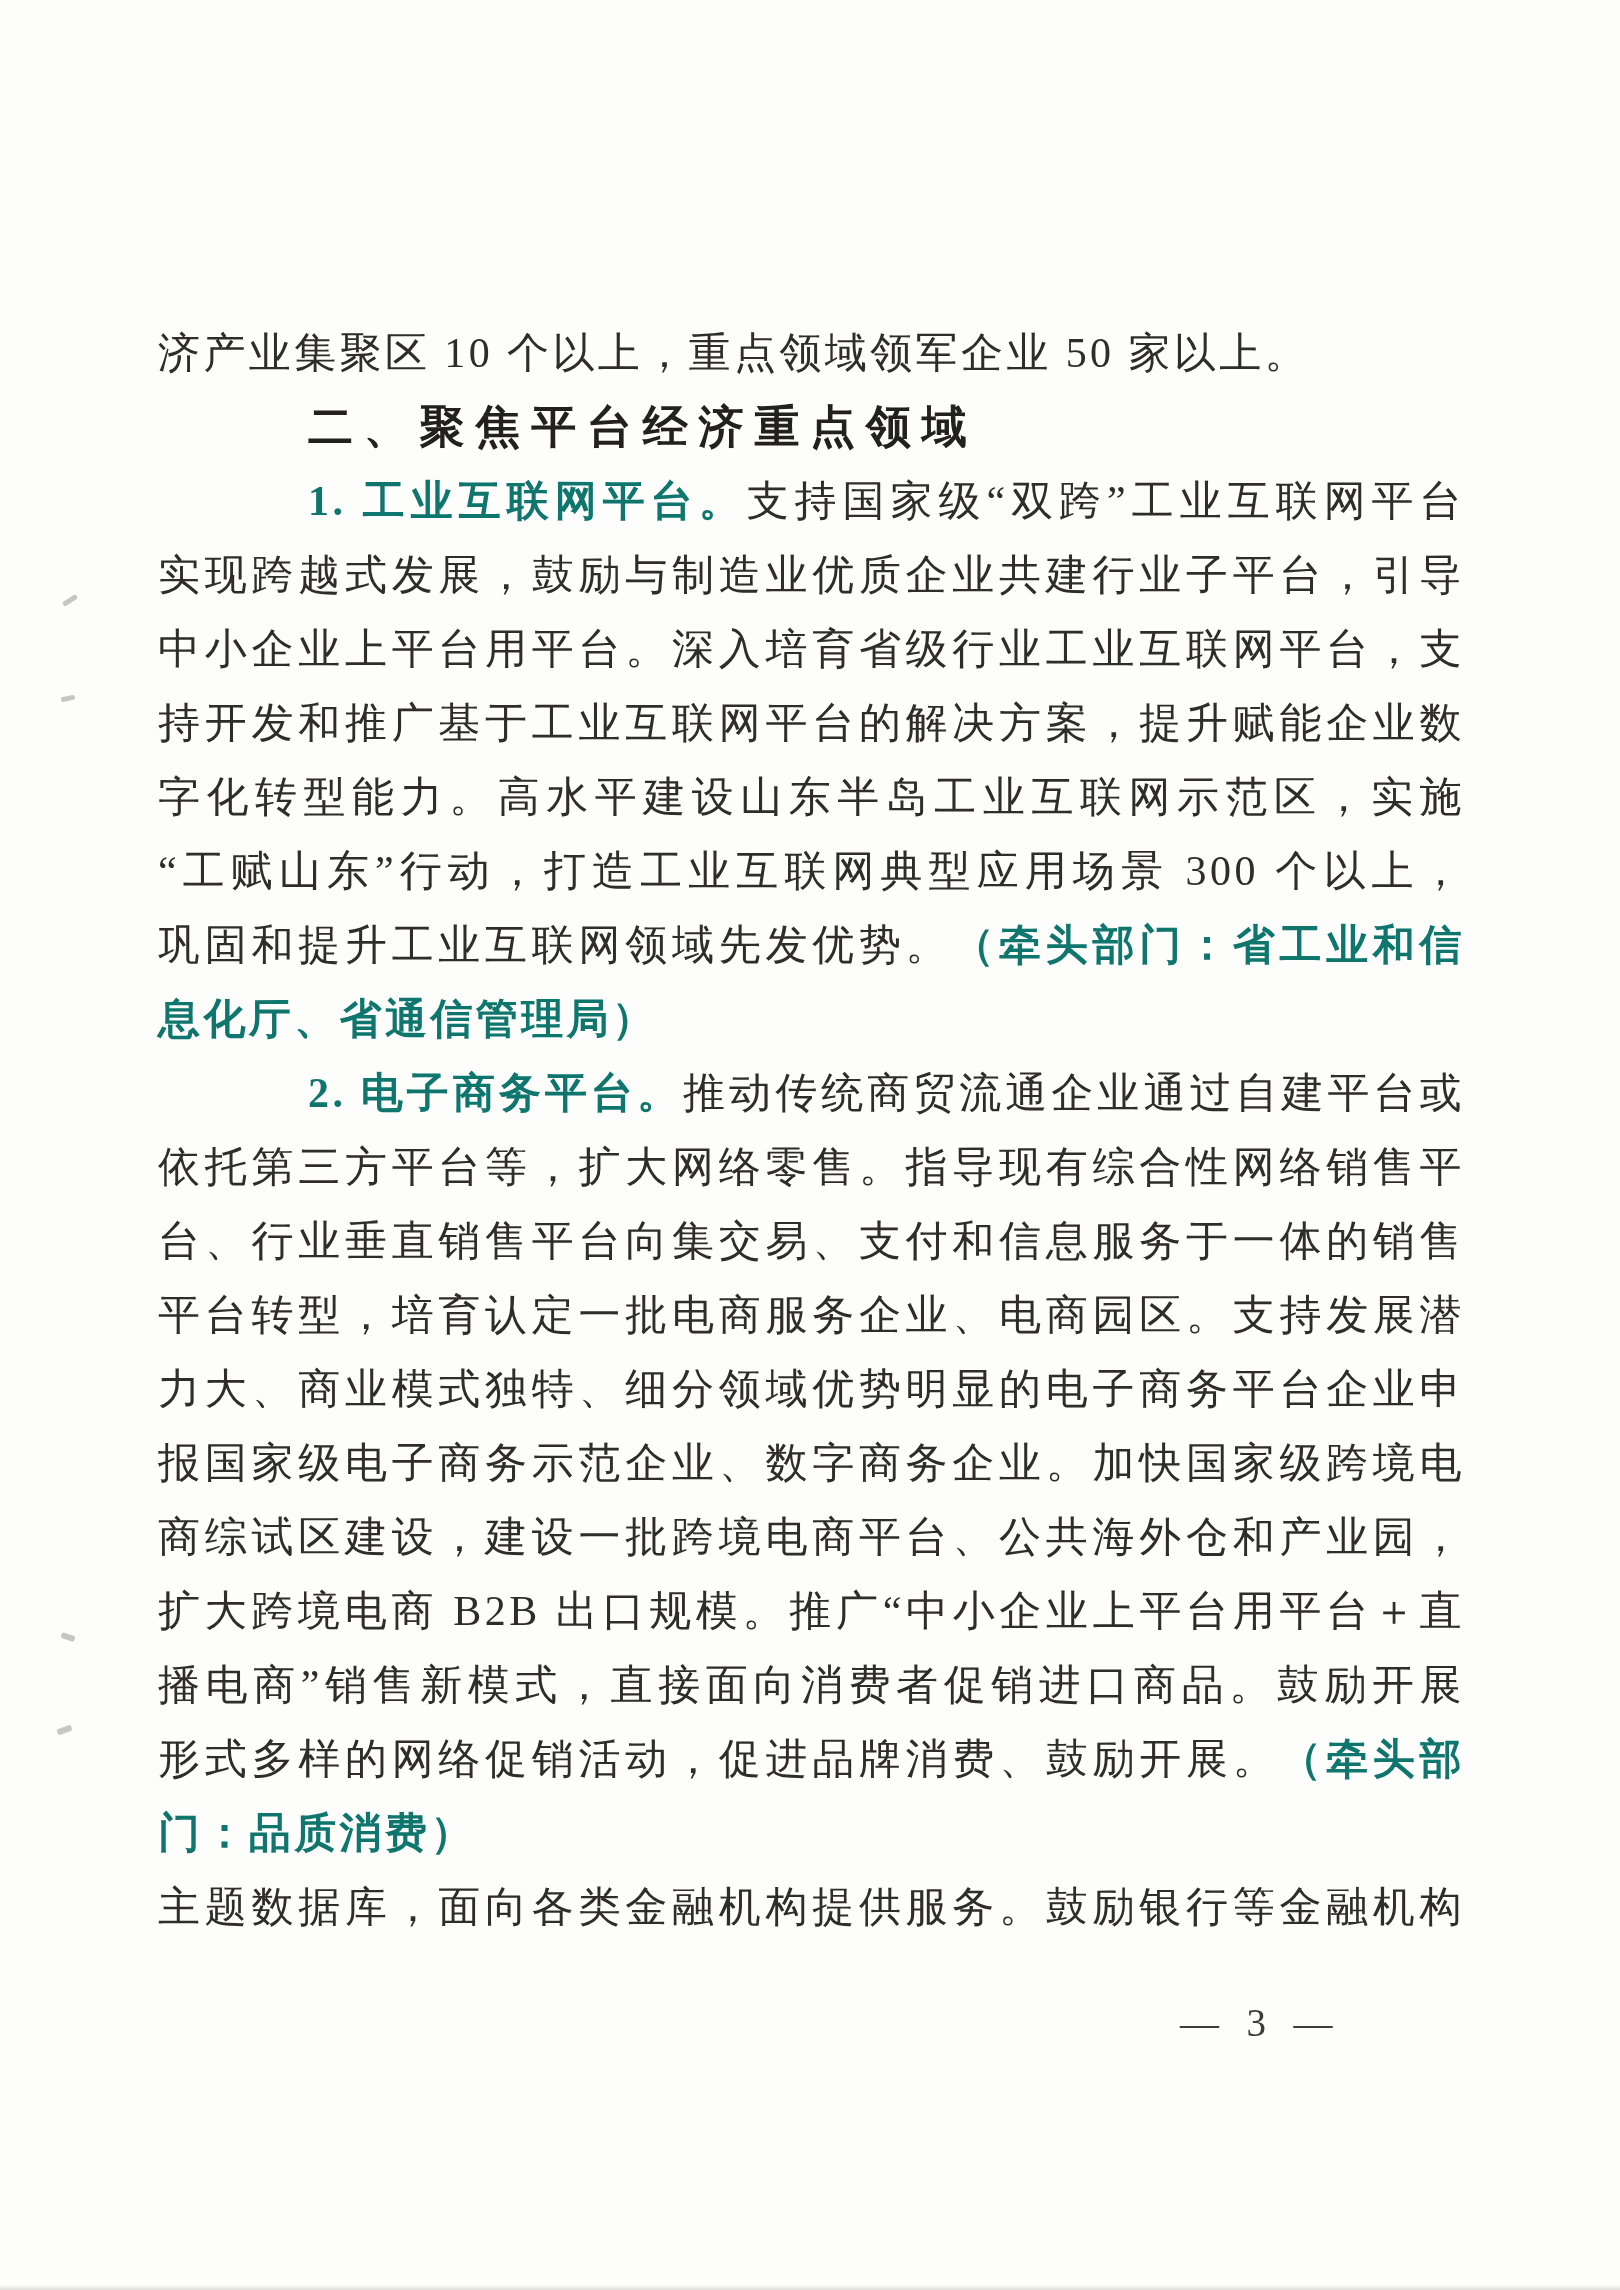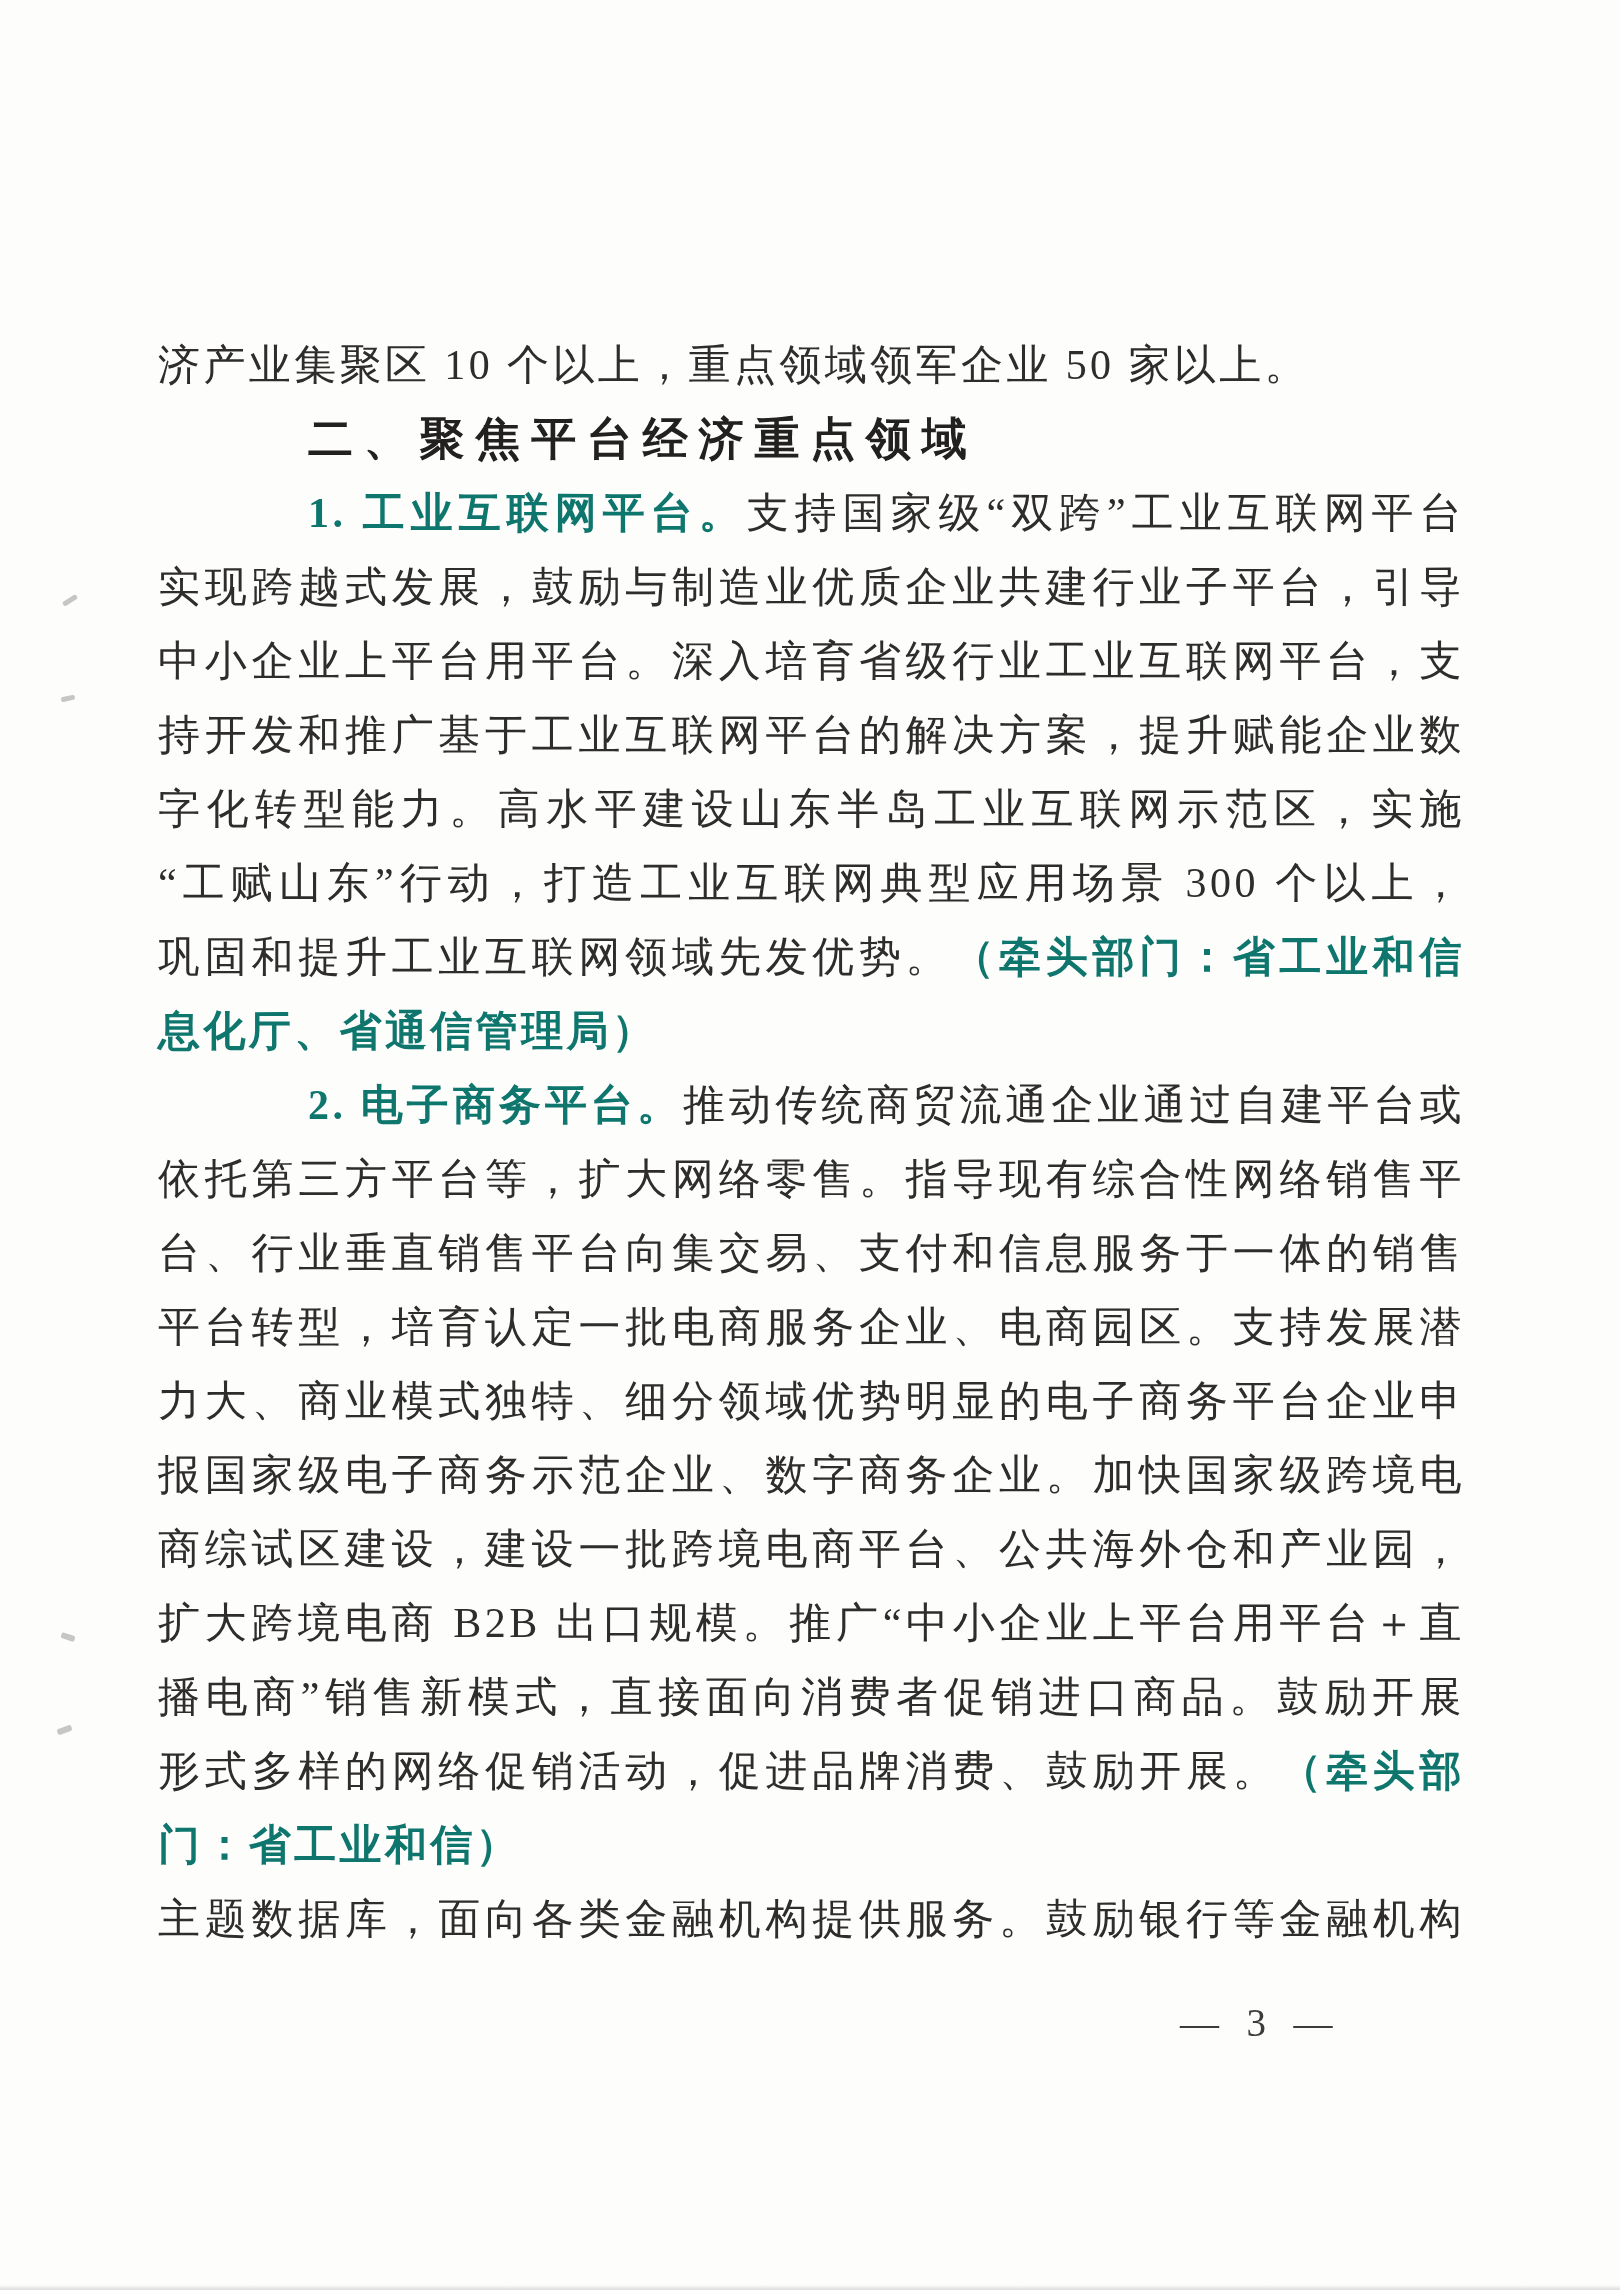--- a/index.html
+++ b/index.html
@@ -9,21 +9,21 @@
     position: relative;
     font-family: "Liberation Serif", "DejaVu Serif", serif;
     overflow: hidden;
   }
   .sheet {
     position: absolute; inset: 0;
     background: #fdfdfc;
   }
   .text-block {
     position: absolute;
-    left: 158px; top: 328px; width: 1307px;
+    left: 158px; top: 316px; width: 1307px;
   }
   .line {
     font-size: 42px;
     line-height: 74px;
     height: 74px;
     color: #2e2d2b;
     letter-spacing: 3.4px;
     text-align: justify;
     text-align-last: justify;
     white-space: nowrap;
@@ -87,21 +87,21 @@
     <div class="line indent"><span class="b">2. 电子商务平台。</span><span>推动传统商贸流通企业通过自建平台或</span></div>
     <div class="line"><span>依托第三方平台等，扩大网络零售。指导现有综合性网络销售平</span></div>
     <div class="line"><span>台、行业垂直销售平台向集交易、支付和信息服务于一体的销售</span></div>
     <div class="line"><span>平台转型，培育认定一批电商服务企业、电商园区。支持发展潜</span></div>
     <div class="line"><span>力大、商业模式独特、细分领域优势明显的电子商务平台企业申</span></div>
     <div class="line"><span>报国家级电子商务示范企业、数字商务企业。加快国家级跨境电</span></div>
     <div class="line"><span>商综试区建设，建设一批跨境电商平台、公共海外仓和产业园，</span></div>
     <div class="line"><span>扩大跨境电商 B2B 出口规模。推广“中小企业上平台用平台＋直</span></div>
     <div class="line"><span>播电商”销售新模式，直接面向消费者促销进口商品。鼓励开展</span></div>
     <div class="line"><span>形式多样的网络促销活动，促进品牌消费、鼓励开展。</span><span class="b">（牵头部</span></div>
-    <div class="line short"><span class="b">门：省工业和信）</span></div>
+    <div class="line short"><span class="b">门：品质消费）</span></div>
 
     <div class="line"><span>主题数据库，面向各类金融机构提供服务。鼓励银行等金融机构</span></div>
 
   </div>
 
   <div class="page-number">— 3 —</div>
 
   <div class="speck s1"></div>
   <div class="speck s2"></div>
   <div class="speck s3"></div>

